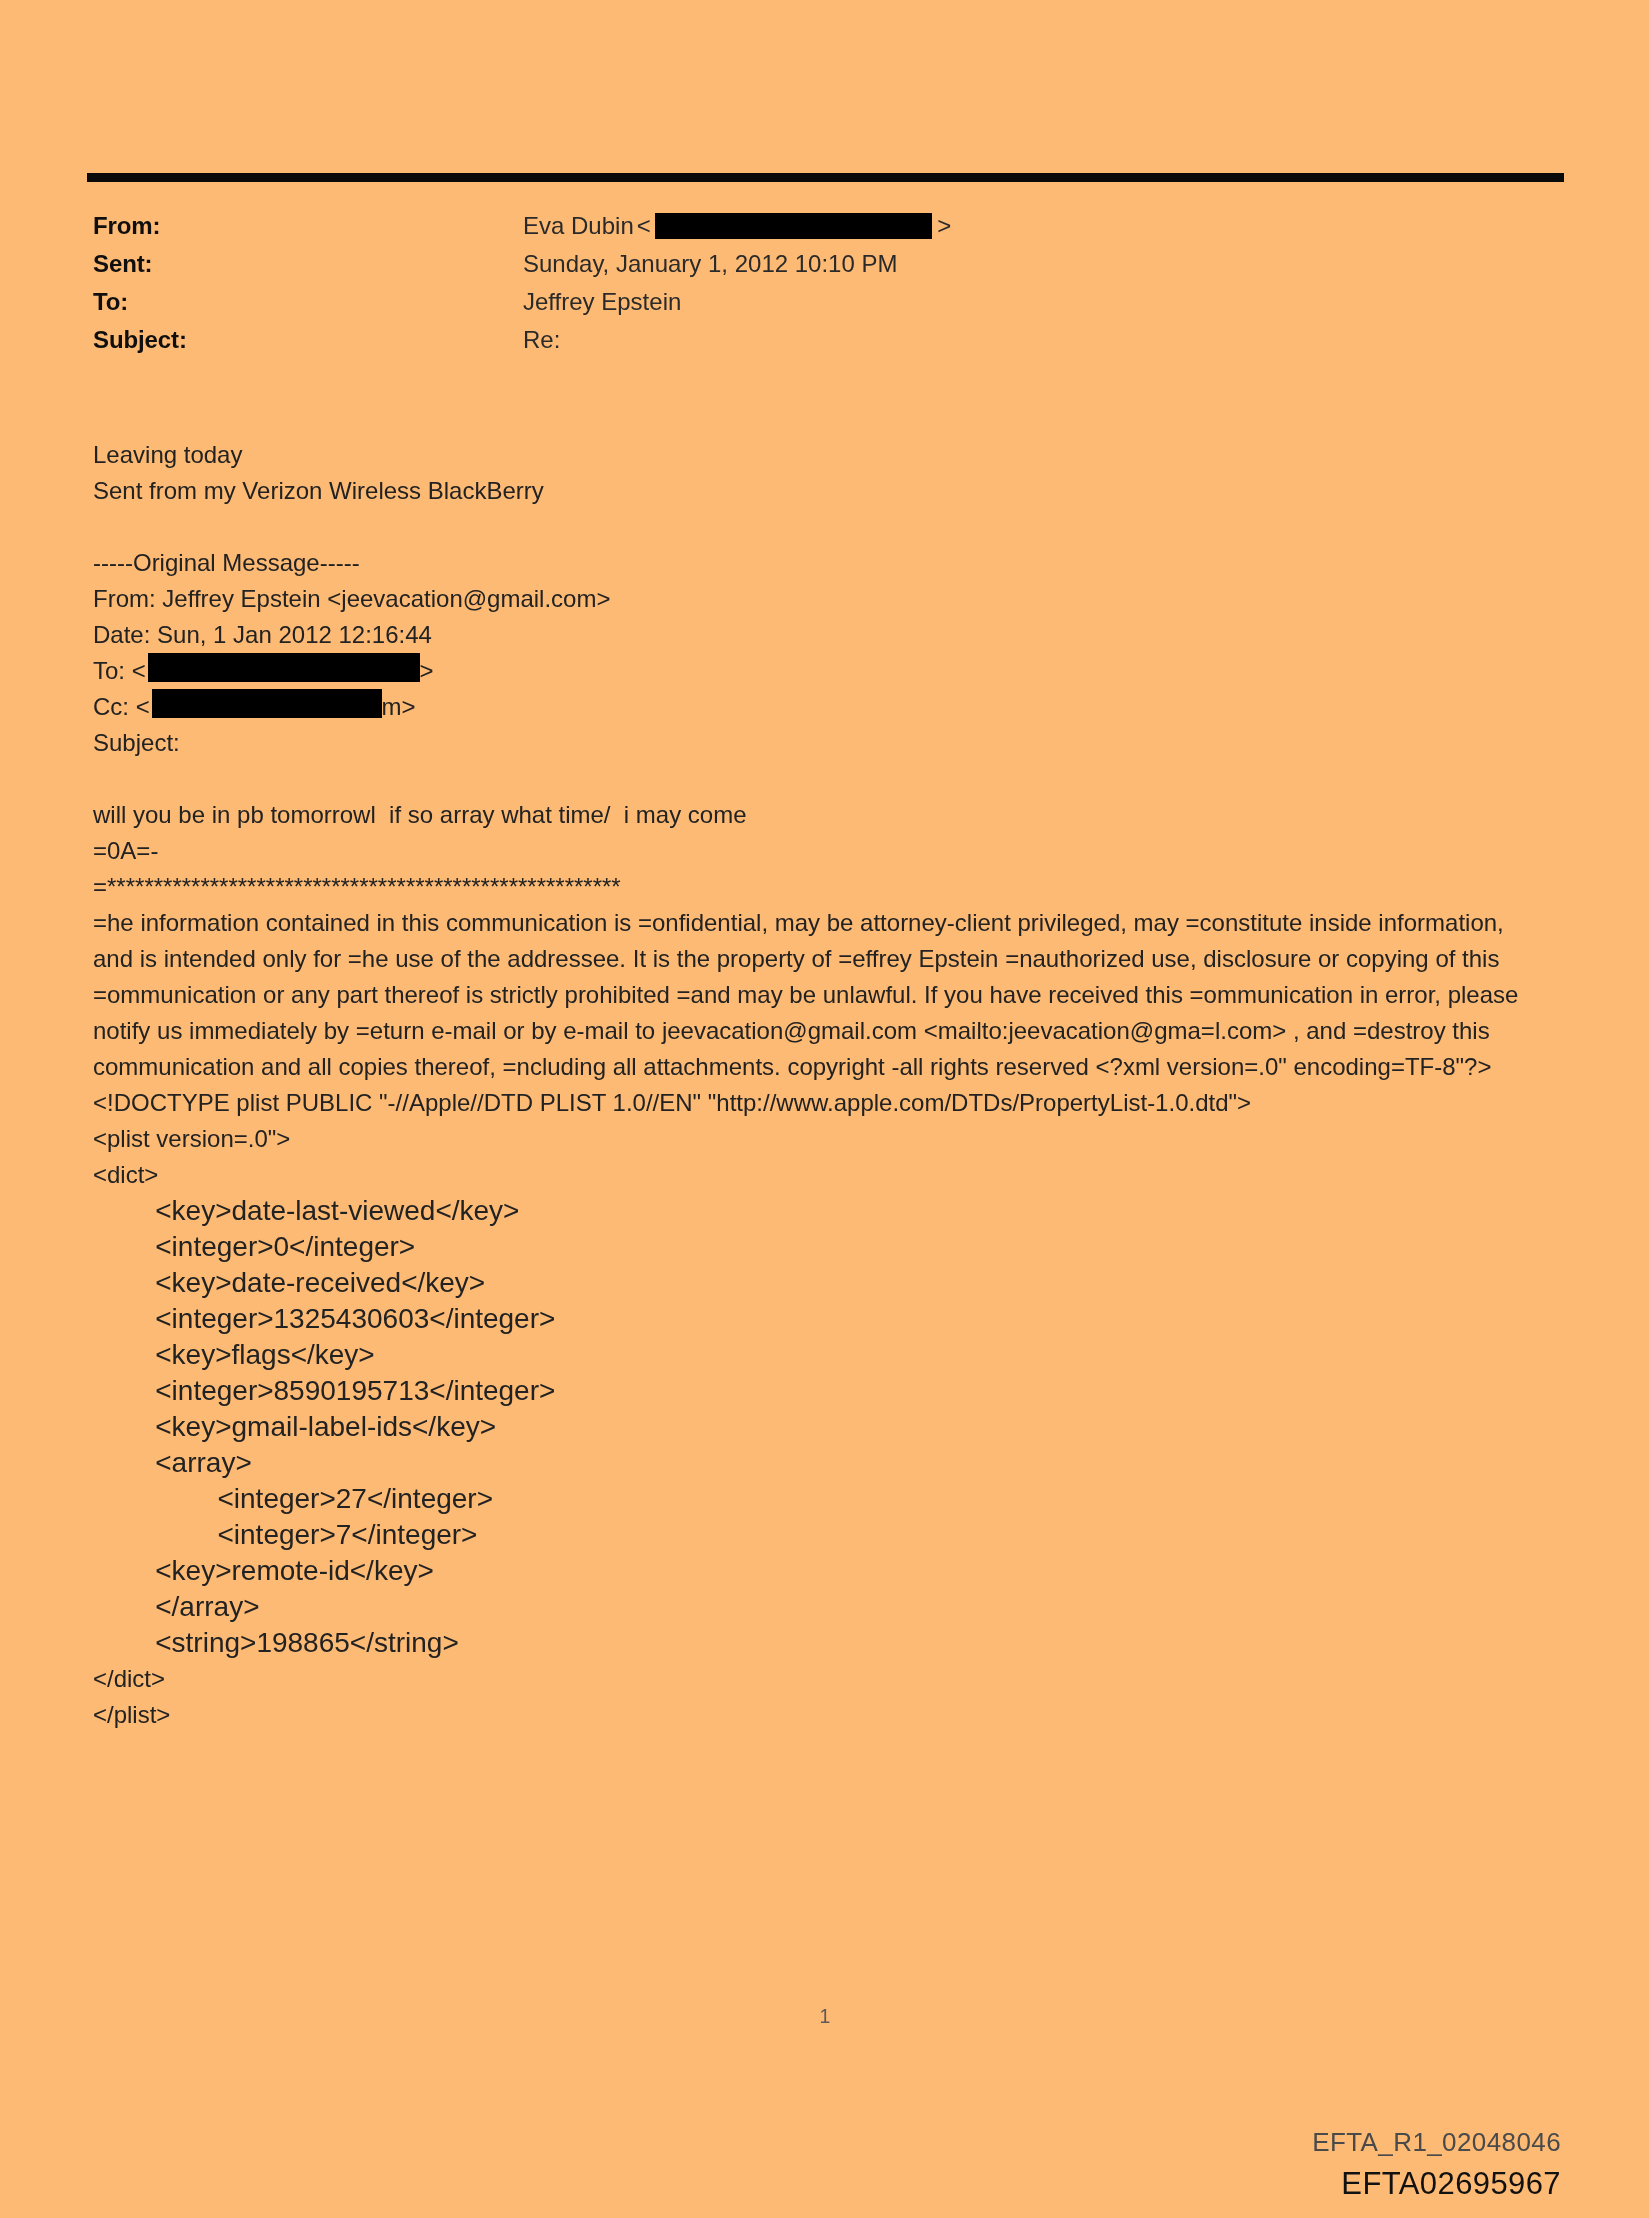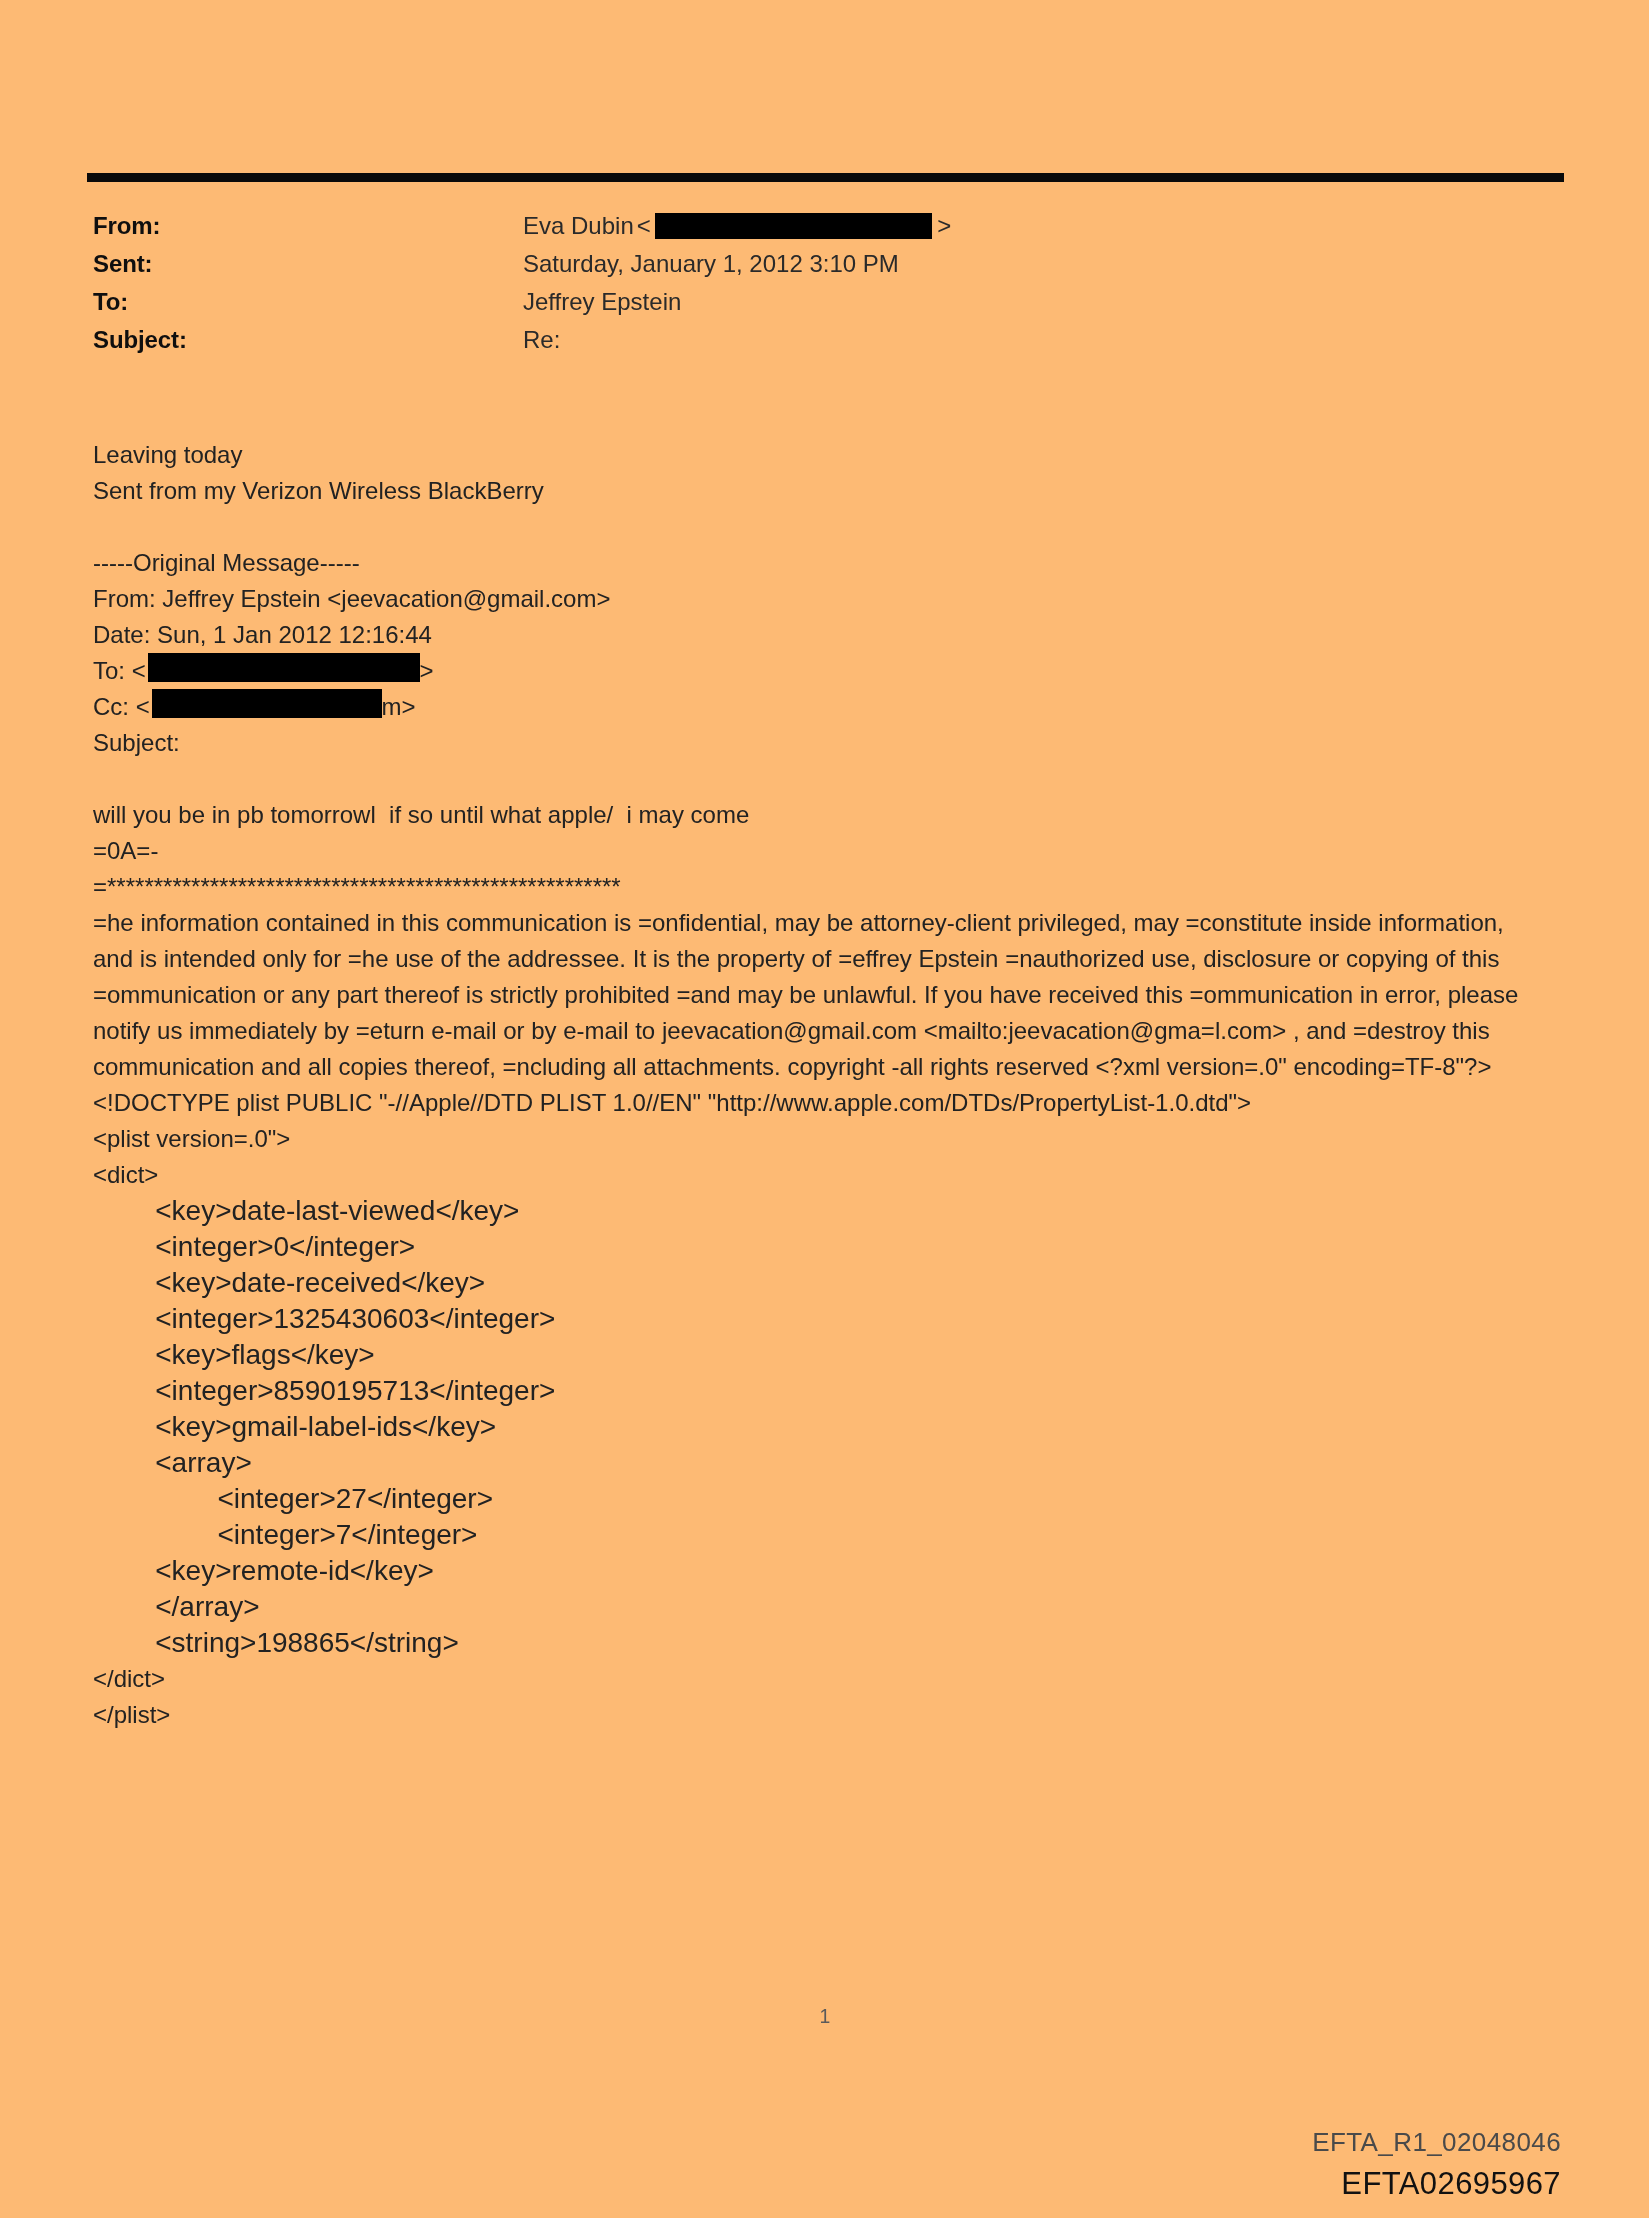--- a/index.html
+++ b/index.html
@@ -154,21 +154,21 @@
       <div class="hvalue">
         <span>Eva Dubin</span>
         <span class="angle">&lt;</span>
         <span class="redact from-addr"></span>
         <span class="angle">&gt;</span>
       </div>
     </div>
 
     <div class="hrow">
       <div class="hlabel">Sent:</div>
-      <div class="hvalue">Saturday, January 1, 2012 3:10 PM</div>
+      <div class="hvalue">Sunday, January 1, 2012 10:10 PM</div>
     </div>
 
     <div class="hrow">
       <div class="hlabel">To:</div>
       <div class="hvalue">Jeffrey Epstein</div>
     </div>
 
     <div class="hrow">
       <div class="hlabel">Subject:</div>
       <div class="hvalue">Re:</div>
@@ -196,21 +196,21 @@
     <div class="redact-line">
       <span>Cc: &lt;</span>
       <span class="redact cc-addr"></span>
       <span>m&gt;</span>
     </div>
 
     <div class="line">Subject:</div>
 
     <div class="spacer-line"></div>
 
-    <div class="line">will you be in pb tomorrowl  if so until what apple/  i may come</div>
+    <div class="line">will you be in pb tomorrowl  if so array what time/  i may come</div>
     <div class="line">=0A=-</div>
     <div class="line stars">=*******************************************************</div>
 
     <p class="para">=he information contained in this communication is =onfidential, may be attorney-client privileged, may =constitute inside information, and is intended only for =he use of the addressee. It is the property of =effrey Epstein =nauthorized use, disclosure or copying of this =ommunication or any part thereof is strictly prohibited =and may be unlawful. If you have received this =ommunication in error, please notify us immediately by =eturn e-mail or by e-mail to jeevacation@gmail.com &lt;mailto:jeevacation@gma=l.com&gt; , and =destroy this communication and all copies thereof, =ncluding all attachments. copyright -all rights reserved &lt;?xml version=.0" encoding=TF-8"?&gt; &lt;!DOCTYPE plist PUBLIC "-//Apple//DTD PLIST 1.0//EN" "http://www.apple.com/DTDs/PropertyList-1.0.dtd"&gt;</p>
 
     <div class="line">&lt;plist version=.0"&gt;</div>
     <div class="line">&lt;dict&gt;</div>
 
     <div class="xml-block">        &lt;key&gt;date-last-viewed&lt;/key&gt;</div>
     <div class="xml-block">        &lt;integer&gt;0&lt;/integer&gt;</div>

